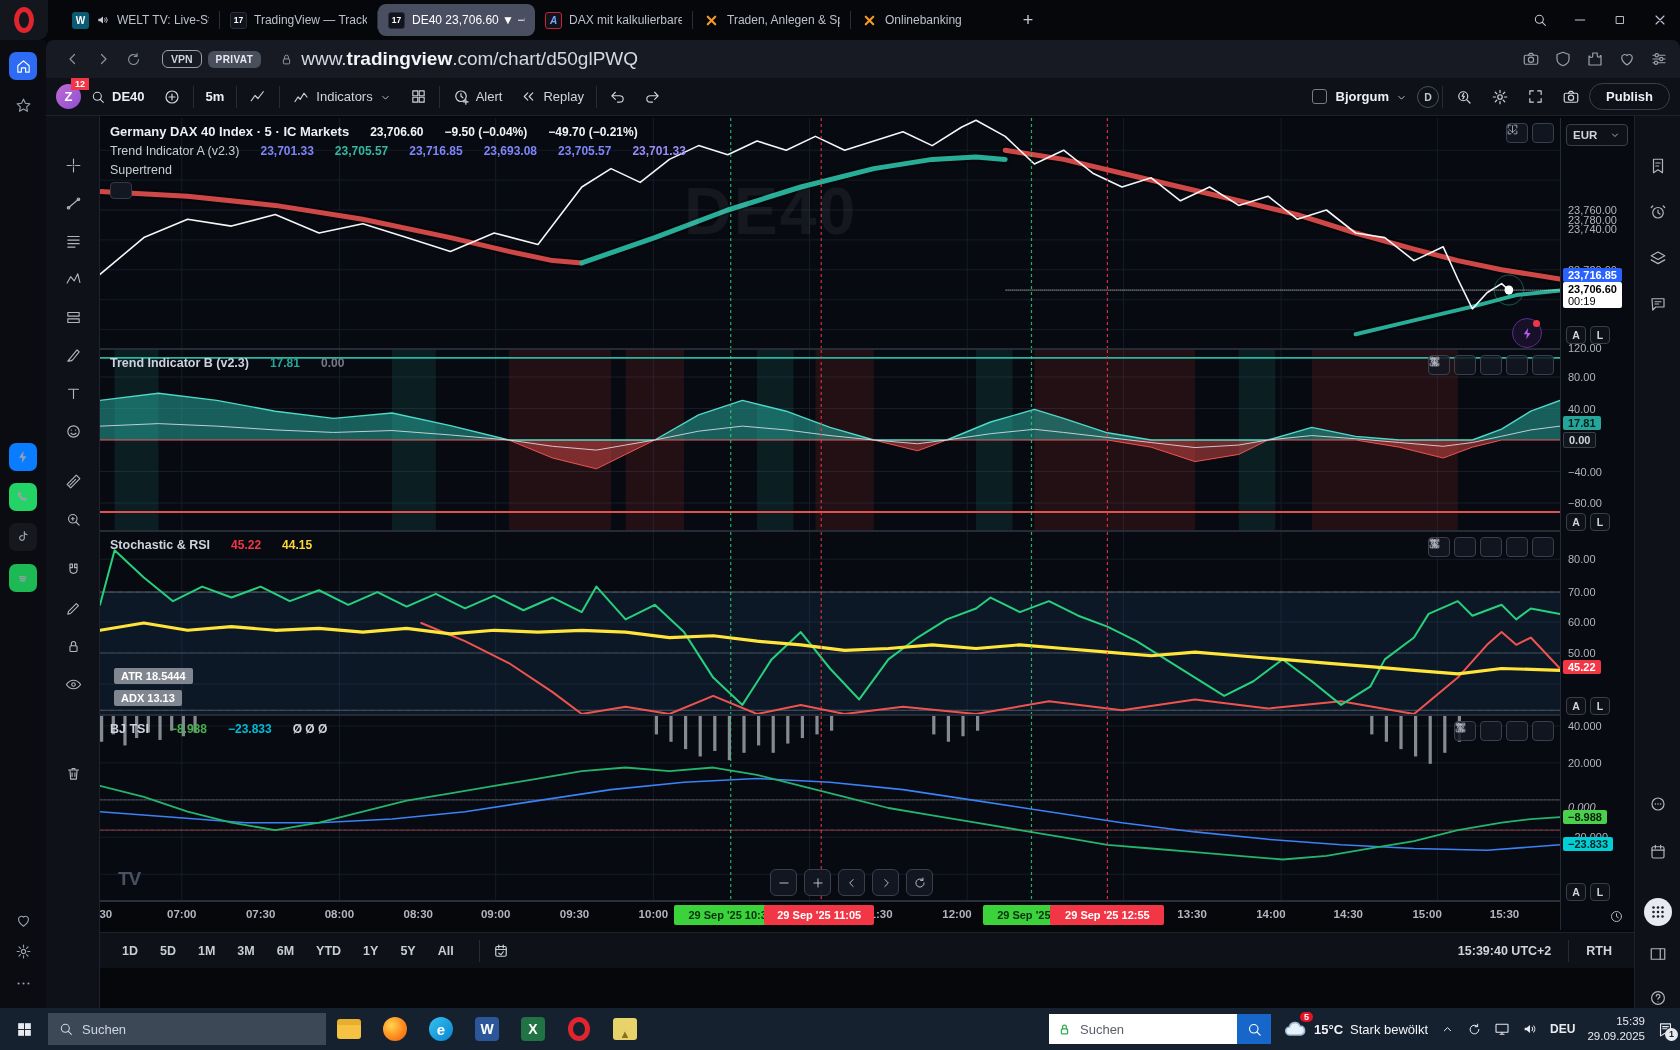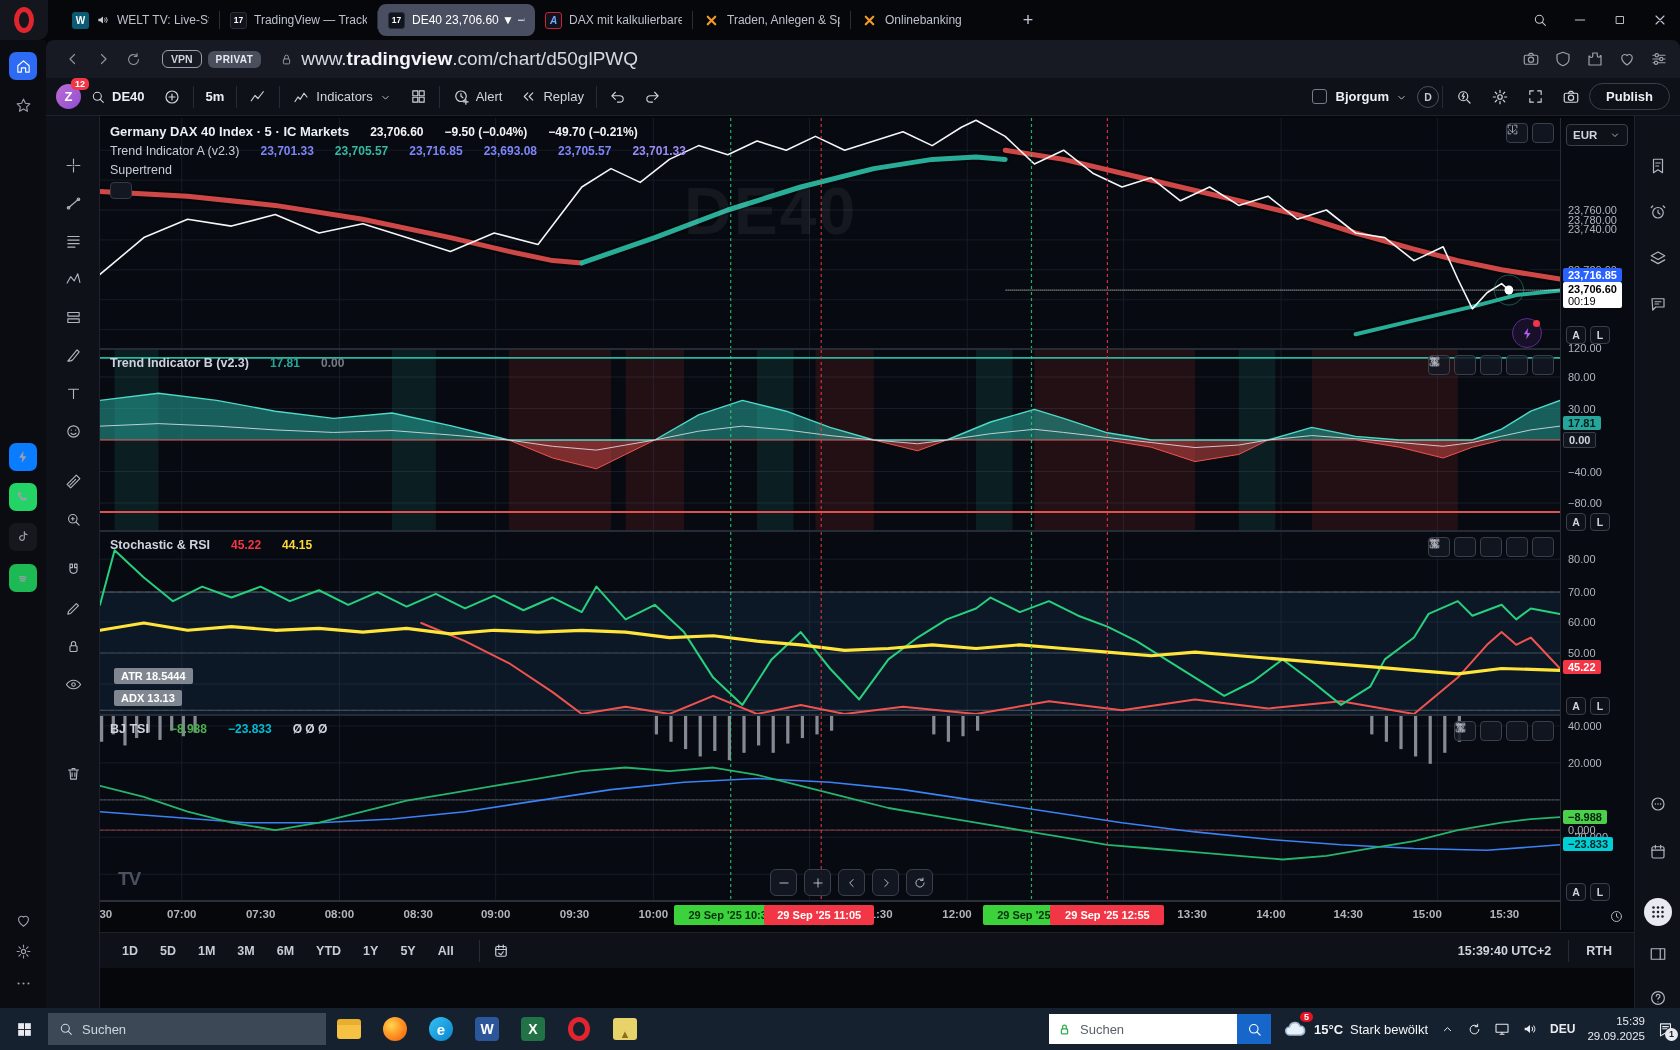--- a/index.html
+++ b/index.html
@@ -30,21 +30,21 @@
   .addr-right{margin-left:auto;display:flex;align-items:center;gap:14px;color:#9aa0ad}
   
   .opera-sidebar{position:absolute;left:0;top:40px;width:46px;height:968px;background:#0a0c12}
   .side-ic{position:absolute;left:9px;width:28px;height:28px;border-radius:7px;display:flex;align-items:center;justify-content:center;color:#9aa0ad}
   
   .tv-toolbar{position:absolute;left:46px;top:78px;width:1634px;height:38px;background:#0e1117;border-bottom:1px solid #1e222d;display:flex;align-items:center;padding:0 10px;font-size:13px;color:#d1d4dc}
   .tvtb{display:flex;align-items:center;gap:6px;padding:0 9px;height:30px;border-radius:5px}
   .tvtb b{font-weight:bold;color:#eceff4}
   .vdiv{width:1px;height:22px;background:#272b37;margin:0 3px}
   .avatar{width:25px;height:25px;border-radius:50%;background:linear-gradient(135deg,#c06bd4,#8e4fd0);color:#fff;font-weight:bold;font-size:13px;display:flex;align-items:center;justify-content:center;position:relative}
-  .avatar .nbadge{position:absolute;top:-6px;right:-8px;background:#f23645;color:#fff;font-size:9px;font-weight:bold;border-radius:5px;padding:1px 4px}
+  .avatar .nbadge{position:absolute;top:-6px;right:-8px;background:#f23645;color:#fff;font-size:9px;font-weight:bold;border-radius:0;padding:1px 4px}
   .pill{border:1px solid #3a3f4c;border-radius:16px;padding:5px 16px;color:#eceff4;font-weight:bold;font-size:13px}
   .dcirc{width:22px;height:22px;border:1px solid #4a4f5e;border-radius:50%;display:flex;align-items:center;justify-content:center;font-size:10.5px;font-weight:bold;color:#c4c8d4}
   .chkbox{width:15px;height:15px;border:1.5px solid #787b86;border-radius:3px}
   
   .tv-drawbar{position:absolute;left:46px;top:116px;width:54px;height:892px;background:#0e1117;border-right:1px solid #1e222d}
   .tool{position:absolute;left:14px;width:26px;height:26px;display:flex;align-items:center;justify-content:center;color:#b2b5be}
   .tv-rightbar{position:absolute;left:1634px;top:116px;width:46px;height:892px;background:#0e1117;border-left:1px solid #1e222d}
   .rtool{position:absolute;left:9px;width:28px;height:28px;display:flex;align-items:center;justify-content:center;color:#b2b5be;border-radius:50%}
   .rtool.hl{background:#e8eaf0;color:#1a1e29}
   
@@ -859,41 +859,41 @@
       <div class="tick" style="top: 105px;">23,740.00</div>
       <div class="tick" style="top: 145.8px;">23,720.00</div>
       <div class="sbadge" style="top: 149.55px; background: rgb(41, 98, 255); color: rgb(255, 255, 255);">23,716.85</div>
       <div class="sbadge" style="top: 164.4px; background: rgb(255, 255, 255); color: rgb(0, 0, 0);">23,706.60<br><span style="font-weight:normal">00:19</span></div>
       <div class="albtns" style="top: 208.15px;">
         <span class="albtn">A</span>
         <span class="albtn">L</span>
       </div>
       <div class="tick" style="top: 224.2px;">120.00</div>
       <div class="tick" style="top: 253px;">80.00</div>
-      <div class="tick" style="top: 284.5px;">30.00</div>
+      <div class="tick" style="top: 284.5px;">40.00</div>
       <div class="tick" style="top: 347.5px;">−40.00</div>
       <div class="tick" style="top: 379px;">−80.00</div>
       <div class="sbadge" style="top: 297.8px; background: rgb(38, 166, 154); color: rgb(4, 32, 28);">17.81</div>
       <div class="sbadge" style="top: 314px; background: rgb(17, 21, 28); color: rgb(209, 212, 220); border: 1px solid rgb(58, 63, 76);">0.00</div>
       <div class="albtns" style="top: 394.9px;">
         <span class="albtn">A</span>
         <span class="albtn">L</span>
       </div>
       <div class="tick" style="top: 435.3px;">80.00</div>
       <div class="tick" style="top: 468.06px;">70.00</div>
       <div class="tick" style="top: 498.09px;">60.00</div>
       <div class="tick" style="top: 529.03px;">50.00</div>
       <div class="sbadge" style="top: 541.954px; background: rgb(242, 54, 69); color: rgb(255, 255, 255);">45.22</div>
       <div class="albtns" style="top: 578.71px;">
         <span class="albtn">A</span>
         <span class="albtn">L</span>
       </div>
       <div class="tick" style="top: 601.936px;">40.000</div>
       <div class="tick" style="top: 638.92px; text-align: center;">20.000</div>
-      <div class="tick" style="top: 706px;">0.000</div>
+      <div class="tick" style="top: 683px; font-style: italic;">0.000</div>
       <div class="tick" style="top: 713.256px;">−20.000</div>
       <div class="sbadge" style="top: 691.936px; background: rgb(76, 208, 76); color: rgb(4, 32, 10);">−8.988</div>
       <div class="sbadge" style="top: 718.8px; background: rgb(0, 207, 214); color: rgb(3, 37, 39);">−23.833</div>
       <div class="albtns" style="top: 764.52px;">
         <span class="albtn">A</span>
         <span class="albtn">L</span>
       </div>
     </div>
 
   <div class="time-axis" id="timeaxis">

